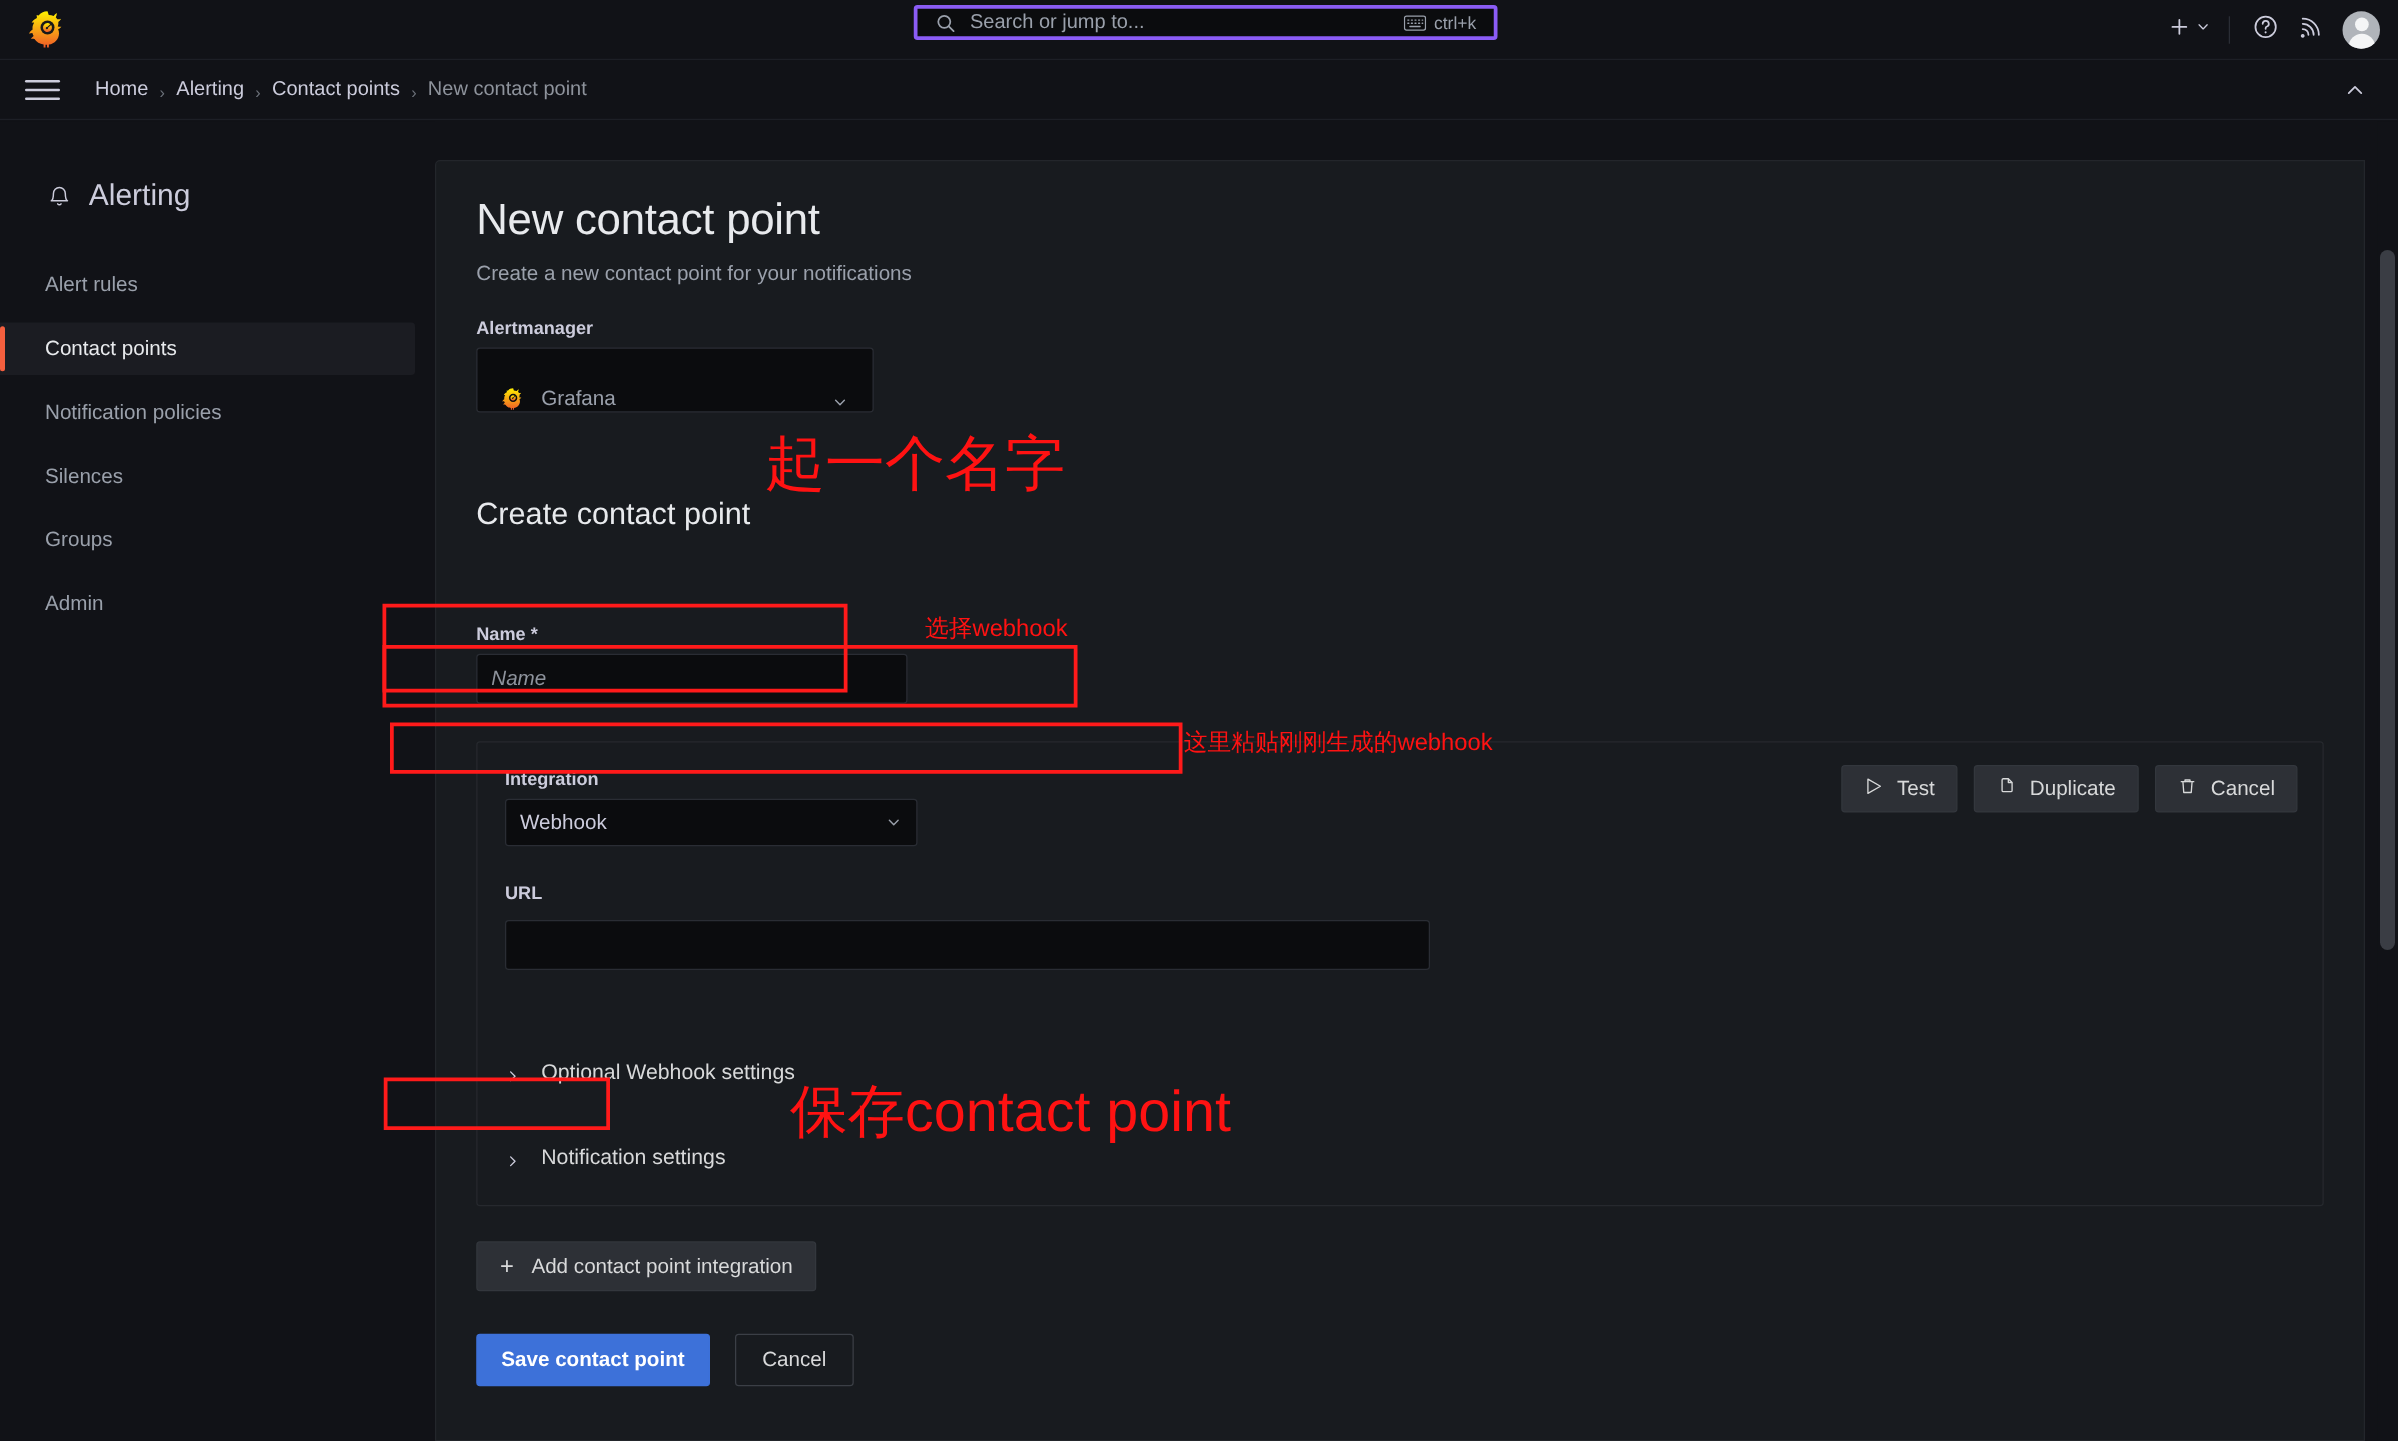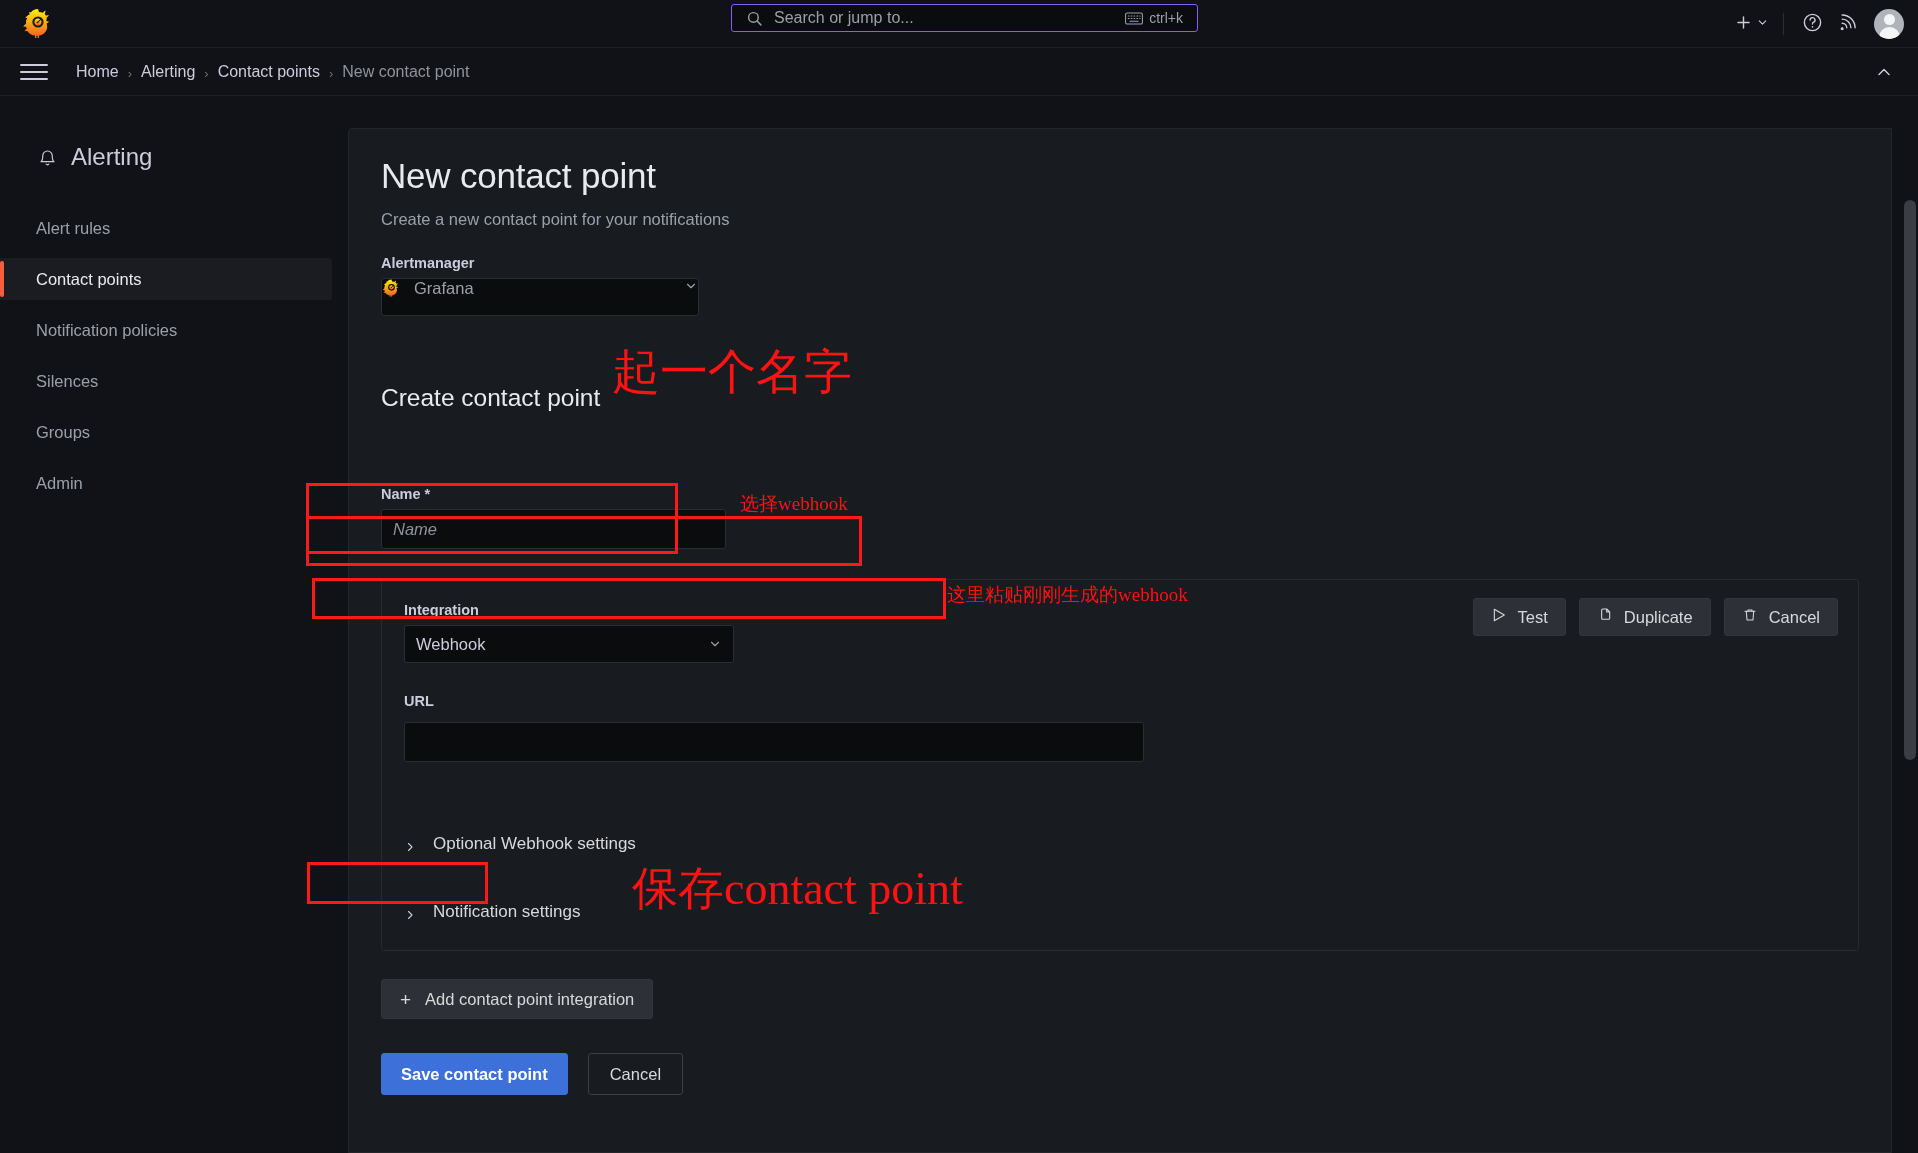--- a/index.html
+++ b/index.html
@@ -20,21 +20,21 @@
     border-bottom: 1px solid #1d1f26;
   }
   .grafana-logo {
     position: absolute; left: 22px; top: 8px;
     width: 32px; height: 32px;
   }
   .search-wrap {
     position: absolute; left: 731px; top: 4px;
     width: 467px; height: 28px;
     background: #0b0c0e;
-    border: 1px solid #8b5cf6;
+    border: 3px solid #8b5cf6;
     border-radius: 3px;
     display: flex; align-items: center;
     padding: 0 14px;
   }
   .search-icon { width: 17px; height: 17px; flex: 0 0 auto; margin-right: 11px; }
   .search-ph {
     flex: 1 1 auto;
     color: #9aa0ab; font-size: 16px;
     line-height: 1;
   }
@@ -151,26 +151,26 @@
   .page-sub {
     color: #9aa0ab; font-size: 16.5px; margin-top: 13px;
   }
 
   .field-label {
     color: #ccccdc; font-size: 14.5px; font-weight: bold;
     margin-bottom: 7px;
   }
   .am-block { margin-top: 26px; }
   .am-select {
-    width: 318px; height: 38px;
+    width: 318px; height: 52px;
     background: #0b0c0e;
     border: 1px solid #2a2d34;
     border-radius: 3px;
-    display: flex; align-items: flex-start;
-    padding: 0 0;
+    display: flex; align-items: flex-end;
+    padding: 0 19px;
     cursor: pointer;
   }
   .am-logo { width: 19px; height: 19px; flex: 0 0 auto; }
   .am-text { flex: 1 1 auto; color: #9aa0ab; font-size: 16.5px; margin-left: 13px; }
   .chev { width: 14px; height: 14px; flex: 0 0 auto; color: #9aa0ab; }
 
   h2.section-title {
     color: #e8eaed; font-size: 24.5px; font-weight: 400;
     margin-top: 68px;
   }
@@ -289,21 +289,21 @@
     border: 3px solid #ff1a1a;
     pointer-events: none;
     z-index: 50;
   }
   .anno-text {
     position: absolute;
     color: #ff1212;
     z-index: 50;
     white-space: nowrap;
     pointer-events: none;
-    font-family: Liberation Serif, serif;
+    font-family: Liberation Sans, sans-serif;
   }
 
   
   .scrollbar-track {
     position: absolute; right: 0; top: 97px;
     width: 16px; height: 1056px;
     background: #111217;
   }
   .scrollbar-thumb {
     position: absolute; right: 2px; top: 103px;

